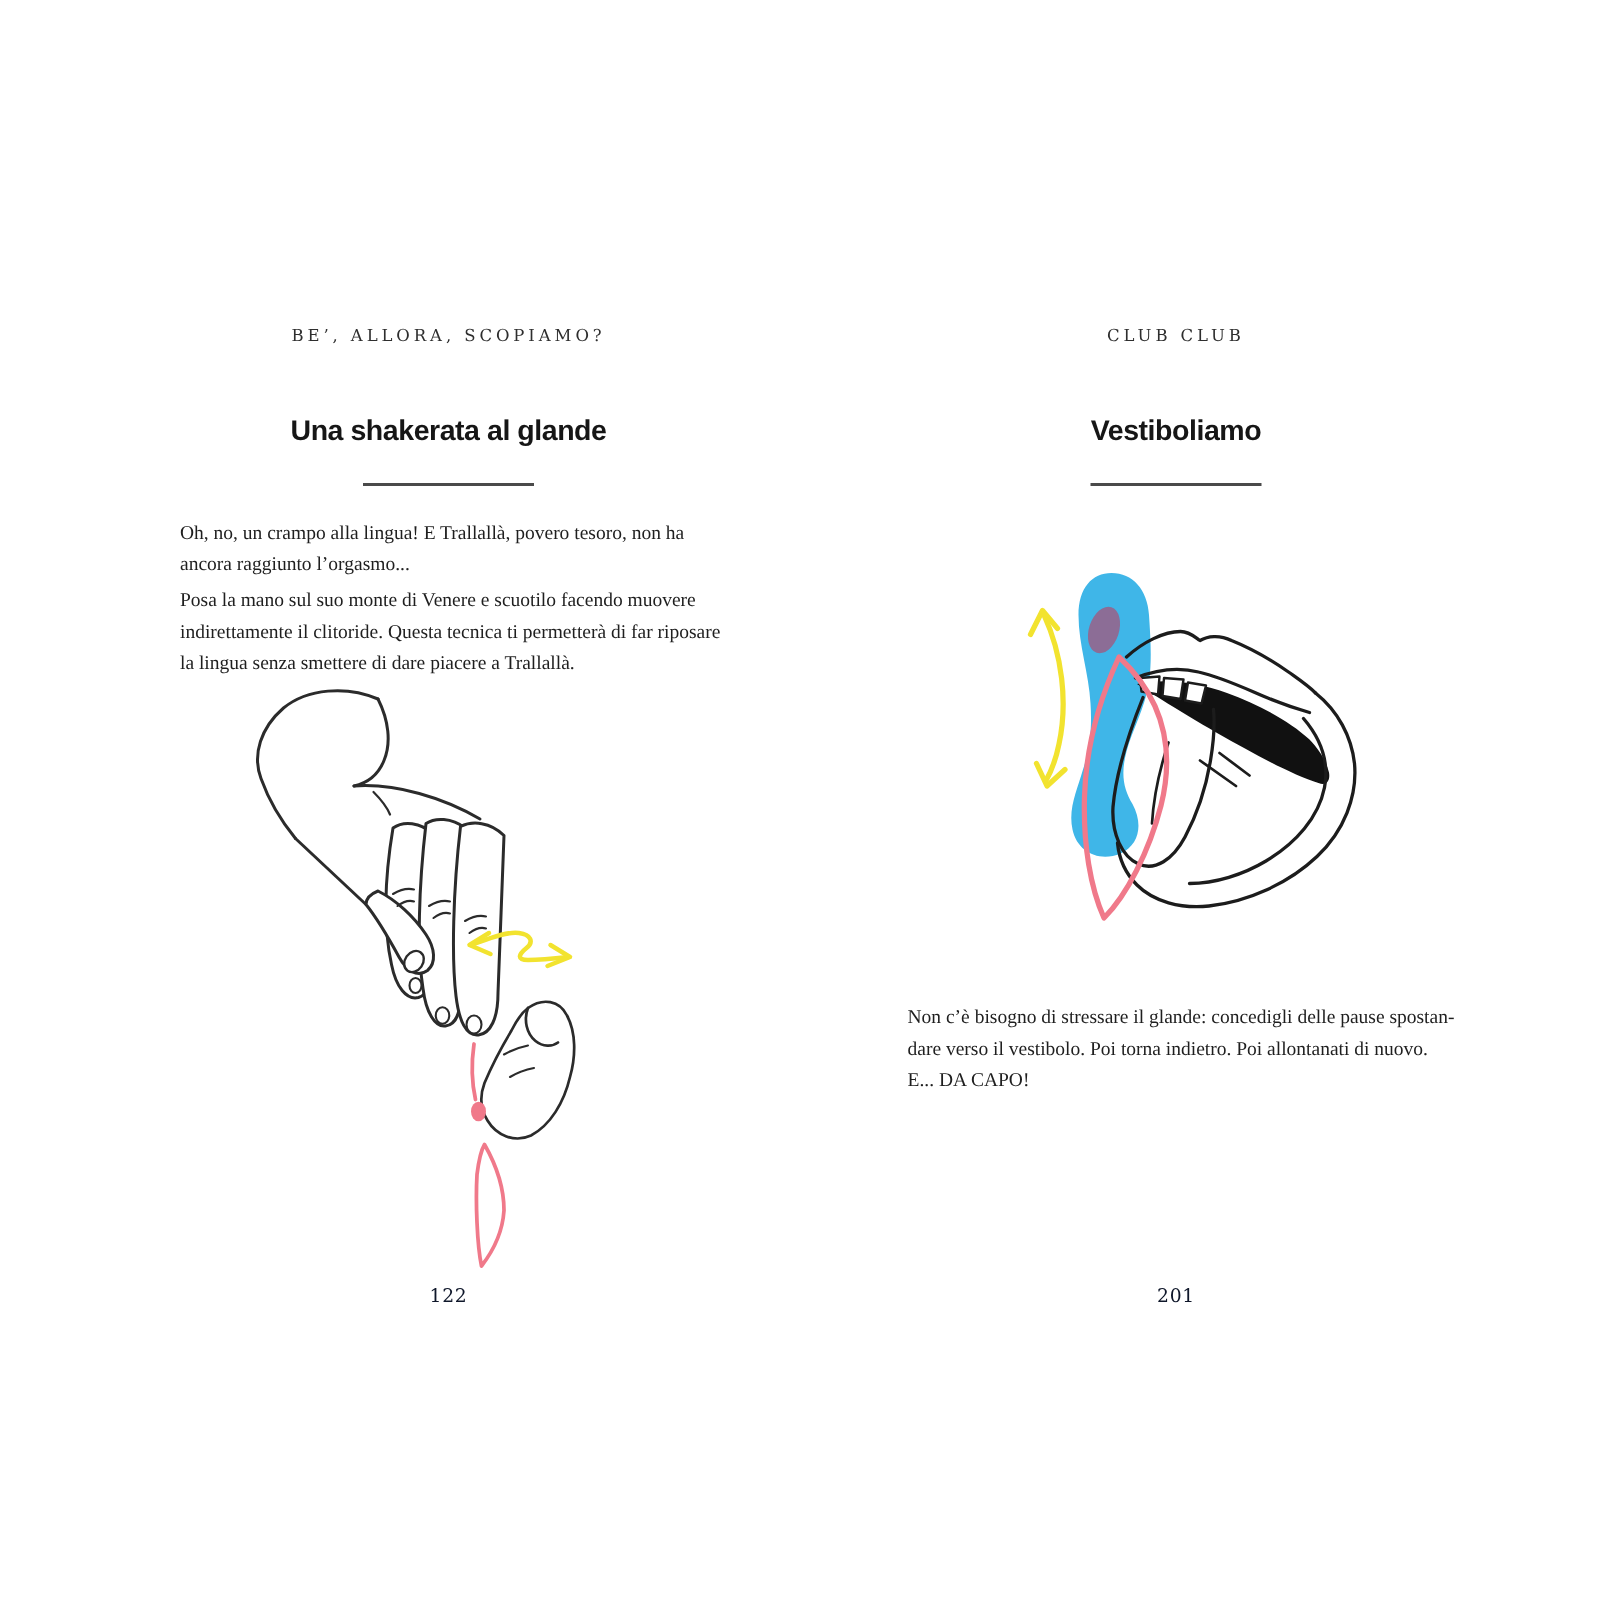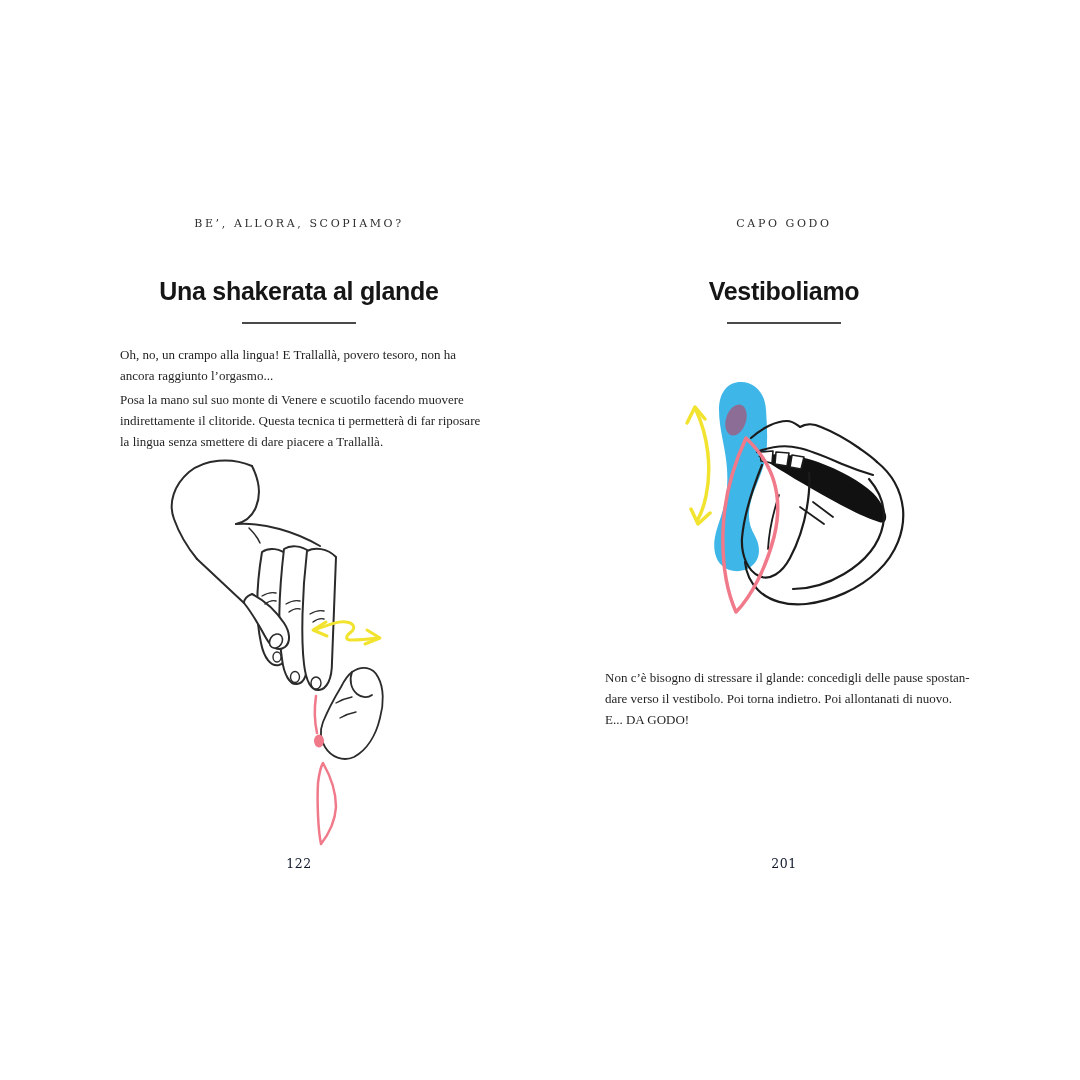--- a/index.html
+++ b/index.html
@@ -11,21 +11,21 @@
   .page.left{left:120px;}
   .page.right{left:605px;}
 
   .running-head{
     position:absolute;top:217px;left:0;width:100%;text-align:center;
     font-family:"DejaVu Serif", serif;font-size:11px;letter-spacing:2.6px;
     color:#2e2e2e;white-space:nowrap;
   }
   .chapter-title{
     position:absolute;top:277px;left:0;width:100%;margin:0;text-align:center;
-    font-family:"Liberation Sans", sans-serif;font-weight:700;font-size:25px;
+    font-family:"Liberation Sans", sans-serif;font-weight:700;font-size:19px;
     letter-spacing:-0.3px;color:#161616;white-space:nowrap;
   }
   .rule{
     position:absolute;top:322px;left:50%;transform:translateX(-50%);
     width:114px;height:2px;background:#4a4a4a;
   }
   .body-text{position:absolute;left:0;width:100%;font-size:13px;line-height:21px;color:#1f1f1f;}
   .left .body-text{top:341px;}
   .right .body-text{top:664px;}
   .body-text p{margin:3px 0 2px 0;}
@@ -101,29 +101,29 @@
       <path d="M 367,630 L 380,638 L 365,644"></path>
     </g>
     <g>
       <path d="M 316,696 C 314,710 315,724 317,733" stroke="#f0798a" stroke-width="2.5" fill="none" stroke-linecap="round"></path>
       <ellipse cx="319" cy="741" rx="5" ry="6.5" fill="#f0798a"></ellipse>
       <path d="M 323,763 C 331,777 336,792 336,807 C 335,822 328,835 321,844 C 318,830 317,801 318,783 C 319,775 320,768 323,763 Z" stroke="#f0798a" stroke-width="2.5" fill="none" stroke-linejoin="round"></path>
     </g>
   </svg>
 
   <section class="page right">
-    <div class="running-head">CAPO GODO</div>
+    <div class="running-head">CLUB CLUB</div>
     <h1 class="chapter-title">Vestiboliamo</h1>
     <div class="rule"></div>
 
     <div class="body-text">
       <p>
         <span class="ln">Non c’è bisogno di stressare il glande: concedigli delle pause spostan-</span>
         <span class="ln">dare verso il vestibolo. Poi torna indietro. Poi allontanati di nuovo.</span>
-        <span class="ln">E... DA GODO!</span>
+        <span class="ln">E... DA CAPO!</span>
       </p>
     </div>
 
     <div class="folio">201</div>
   </section>
 
   <svg class="illus illus-right" viewBox="650 368 290 290" xmlns="http://www.w3.org/2000/svg">
 
     <path fill="#3fb6e8" d="M 719,410 C 719,392 728,382 741,382 C 755,382 765,393 766,410 C 767,425 768,440 766,455 C 763,473 755,486 751,501 C 747,516 749,526 755,536 C 762,549 760,563 747,569 C 733,575 718,568 715,553 C 712,539 718,527 722,513 C 727,498 728,484 727,469 C 726,449 719,430 719,410 Z"></path>
     <ellipse cx="736" cy="420" rx="10" ry="16" transform="rotate(18 736 420)" fill="#8c6d96"></ellipse>

